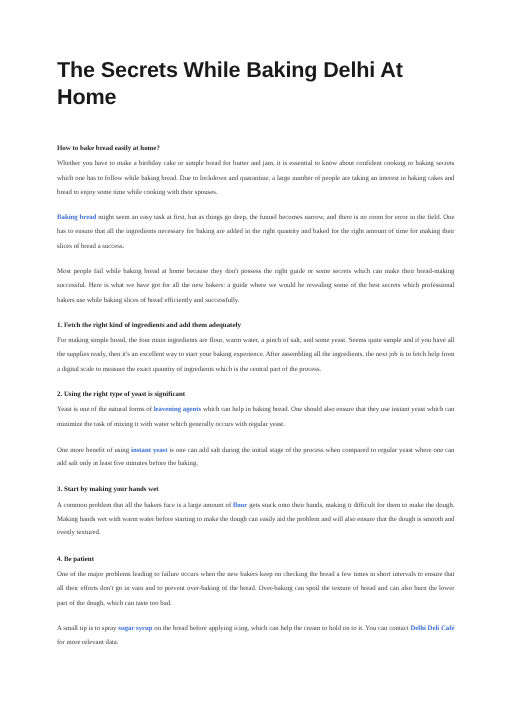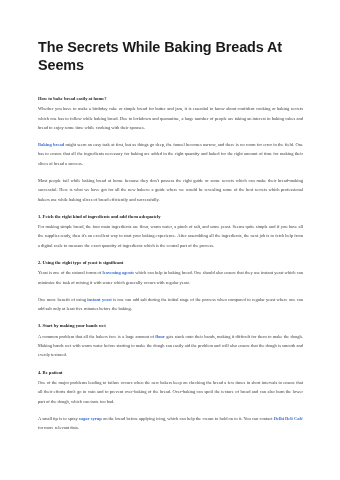--- a/index.html
+++ b/index.html
@@ -60,21 +60,21 @@
     color: #3b6fd4;
     font-weight: bold;
     text-decoration: none;
   }
 </style>
 </head>
 <body>
 
 <div class="page">
 
-  <h1 class="article-title">The Secrets While Baking Breads At Seems</h1>
+  <h1 class="article-title">The Secrets While Baking Delhi At Home</h1>
 
   <div class="section">
     <div class="section-heading">How to bake bread easily at home?</div>
     <p class="para">Whether you have to make a birthday cake or simple bread for butter and jam, it is essential to know about confident cooking or baking secrets which one has to follow while baking bread. Due to lockdown and quarantine, a large number of people are taking an interest in baking cakes and bread to enjoy some time while cooking with their spouses.</p>
     <p class="para"><a class="link" href="#">Baking bread</a><span> might seem an easy task at first, but as things go deep, the funnel becomes narrow, and there is no room for error in the field. One has to ensure that all the ingredients necessary for baking are added in the right quantity and baked for the right amount of time for making their slices of bread a success.</span></p>
     <p class="para">Most people fail while baking bread at home because they don't possess the right guide or some secrets which can make their bread-making successful. Here is what we have got for all the new bakers: a guide where we would be revealing some of the best secrets which professional bakers use while baking slices of bread efficiently and successfully.</p>
   </div>
 
   <div class="section gap-before">
     <div class="section-heading">1. Fetch the right kind of ingredients and add them adequately</div>

